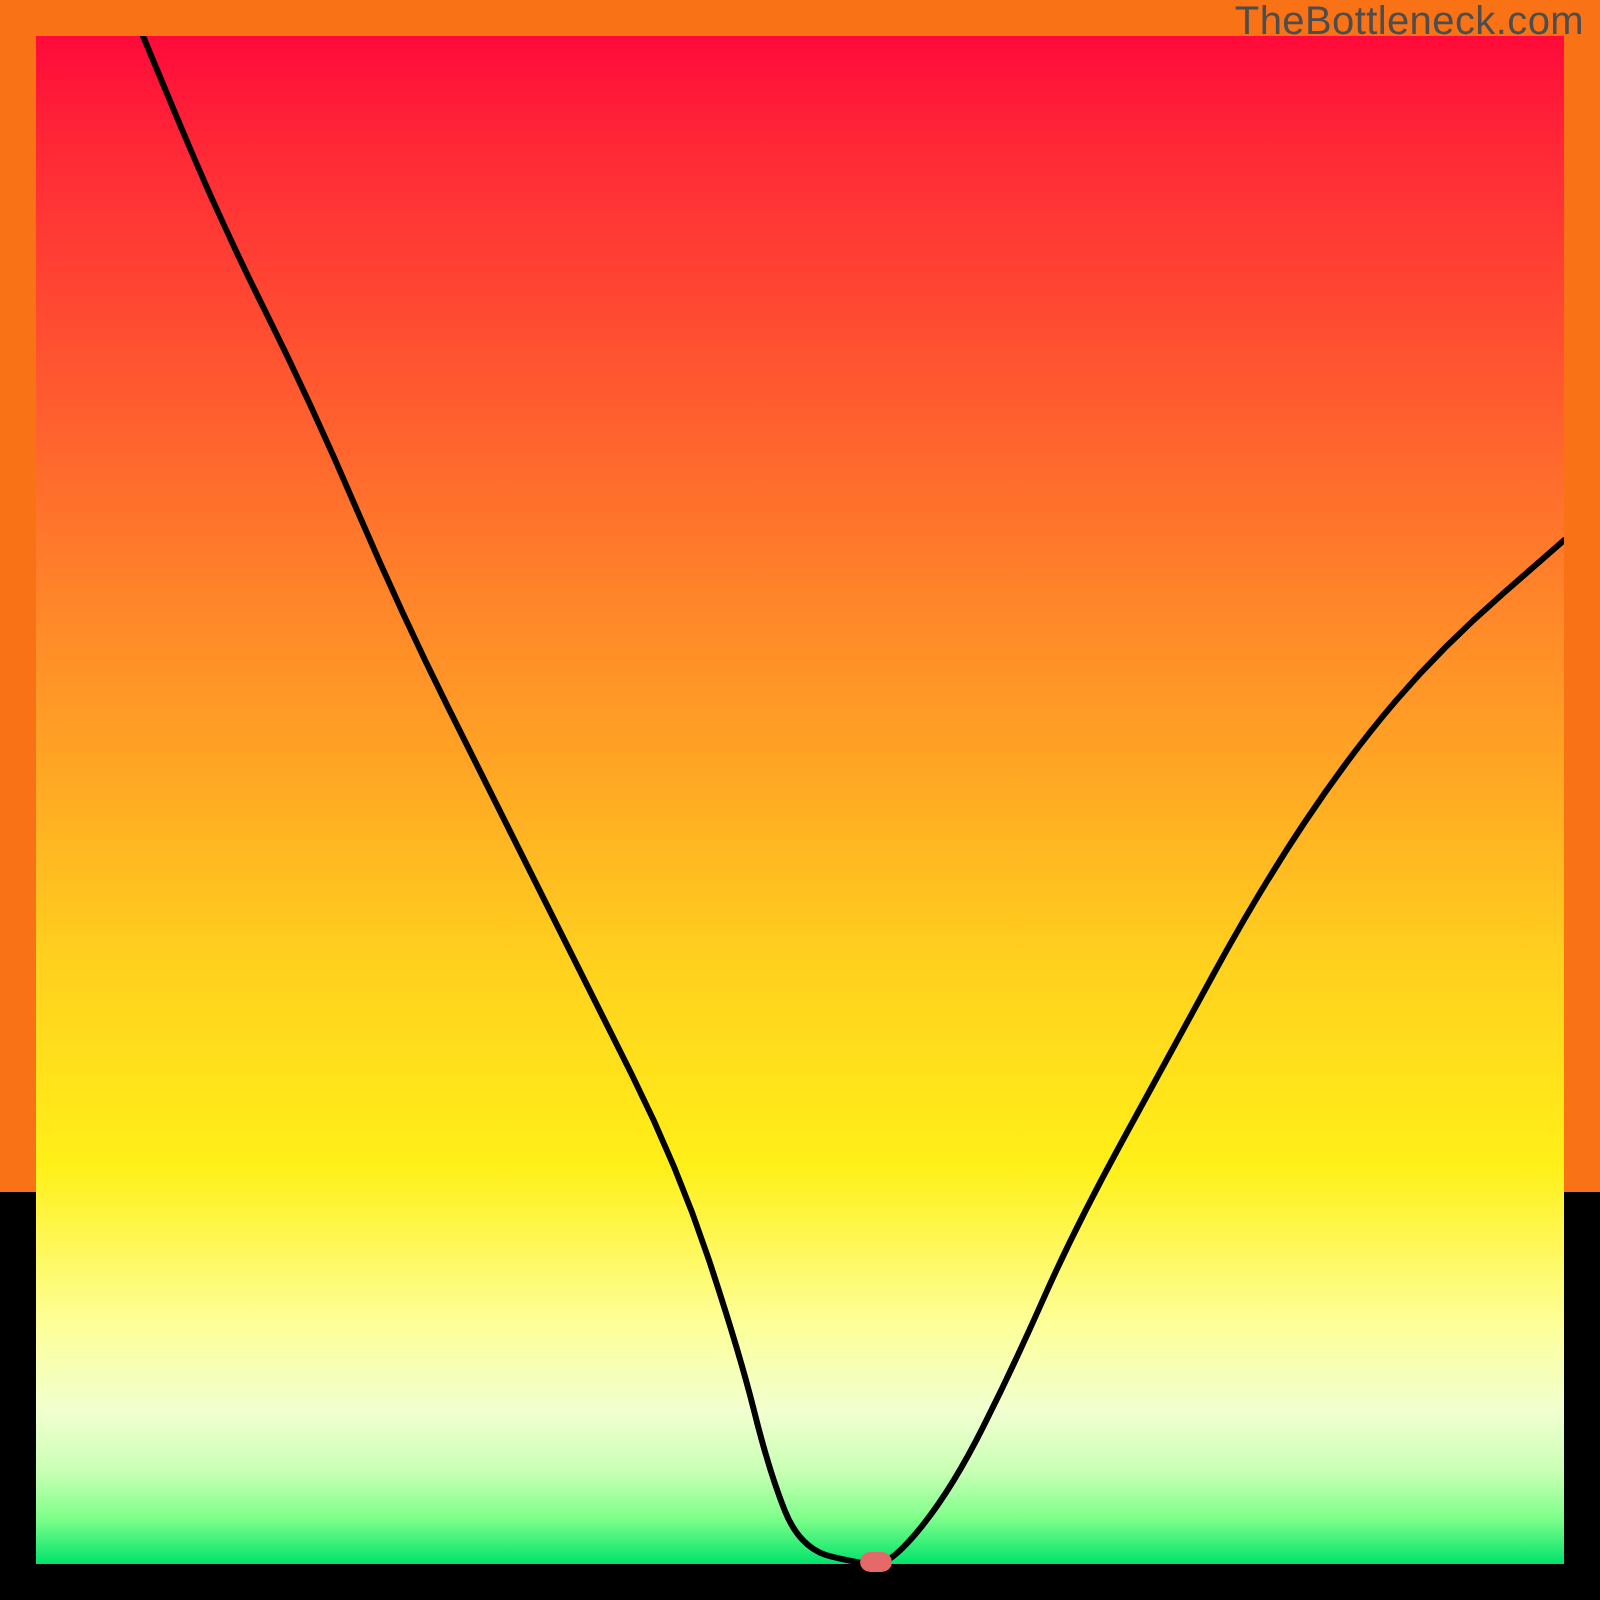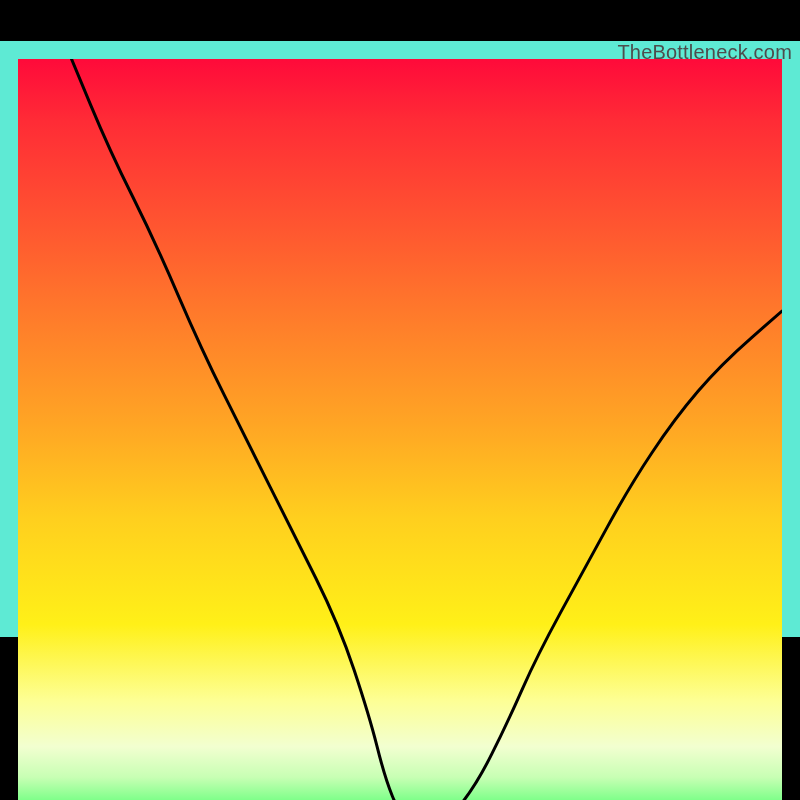--- a/index.html
+++ b/index.html
@@ -7,22 +7,21 @@
     padding: 0;
     width: 800px;
     height: 800px;
     background: #000;
     overflow: hidden;
   }
   .frame {
     position: relative;
     width: 800px;
     height: 596px;
-    background: #5eead4;
-    margin-top: 41px;
+    background: #f97316;
   }
   .plot-area {
     position: absolute;
     left: 18px;
     top: 18px;
     width: 764px;
     height: 764px;
     background: linear-gradient(to bottom,
       #ff0a3a 0%,
       #ff2b36 8%,

